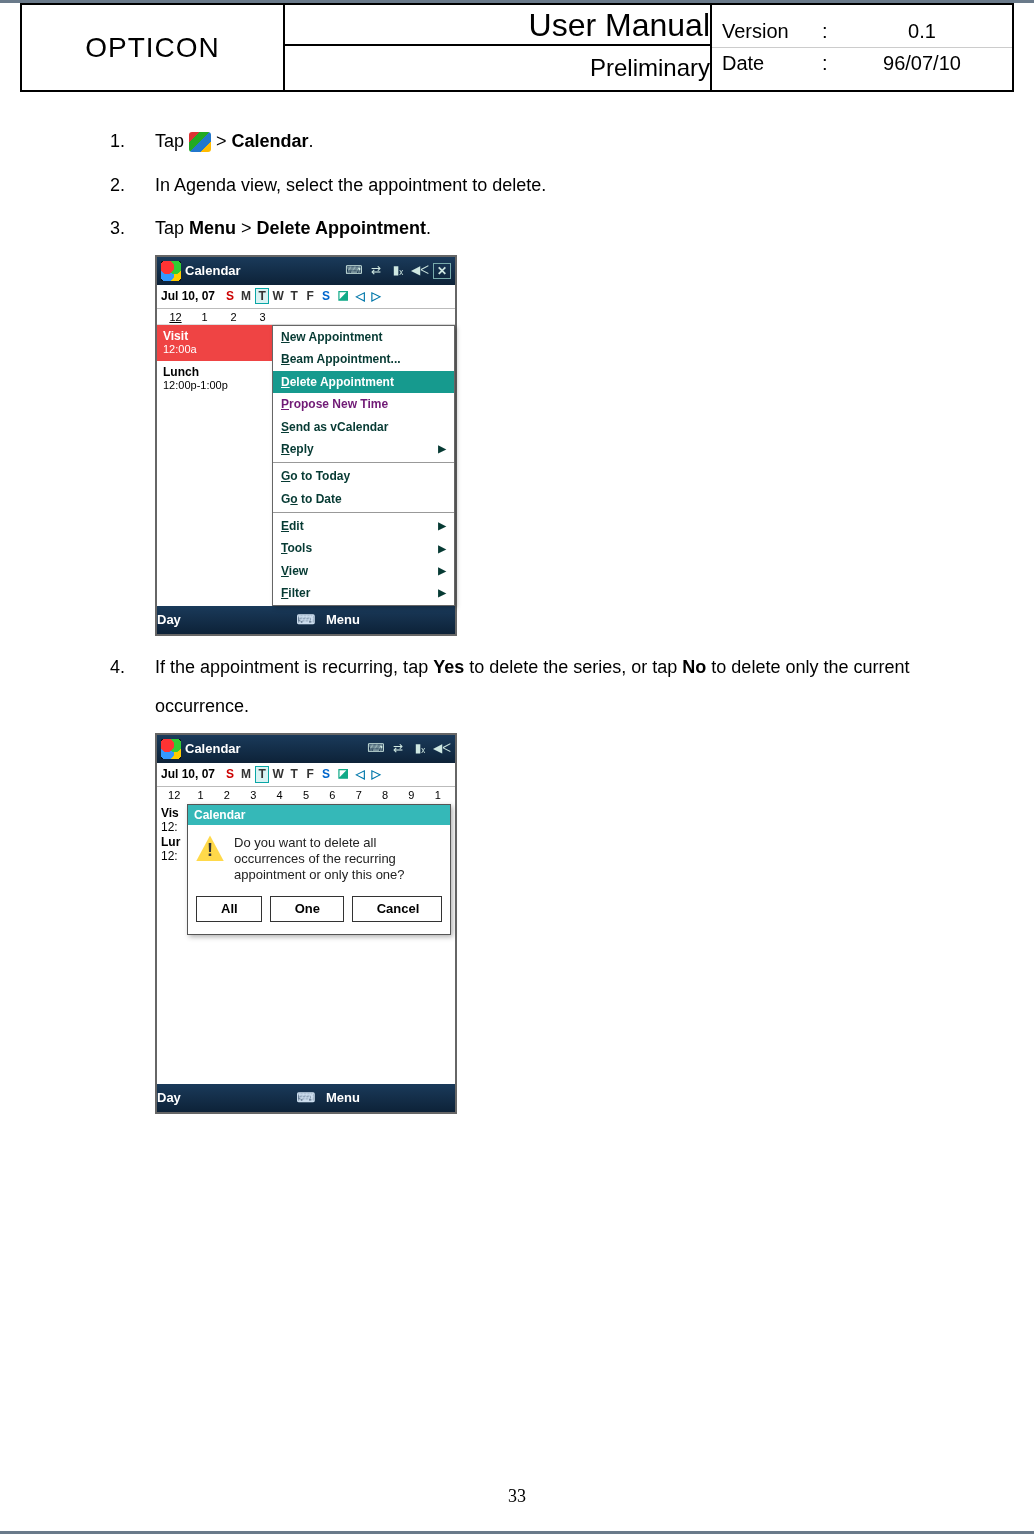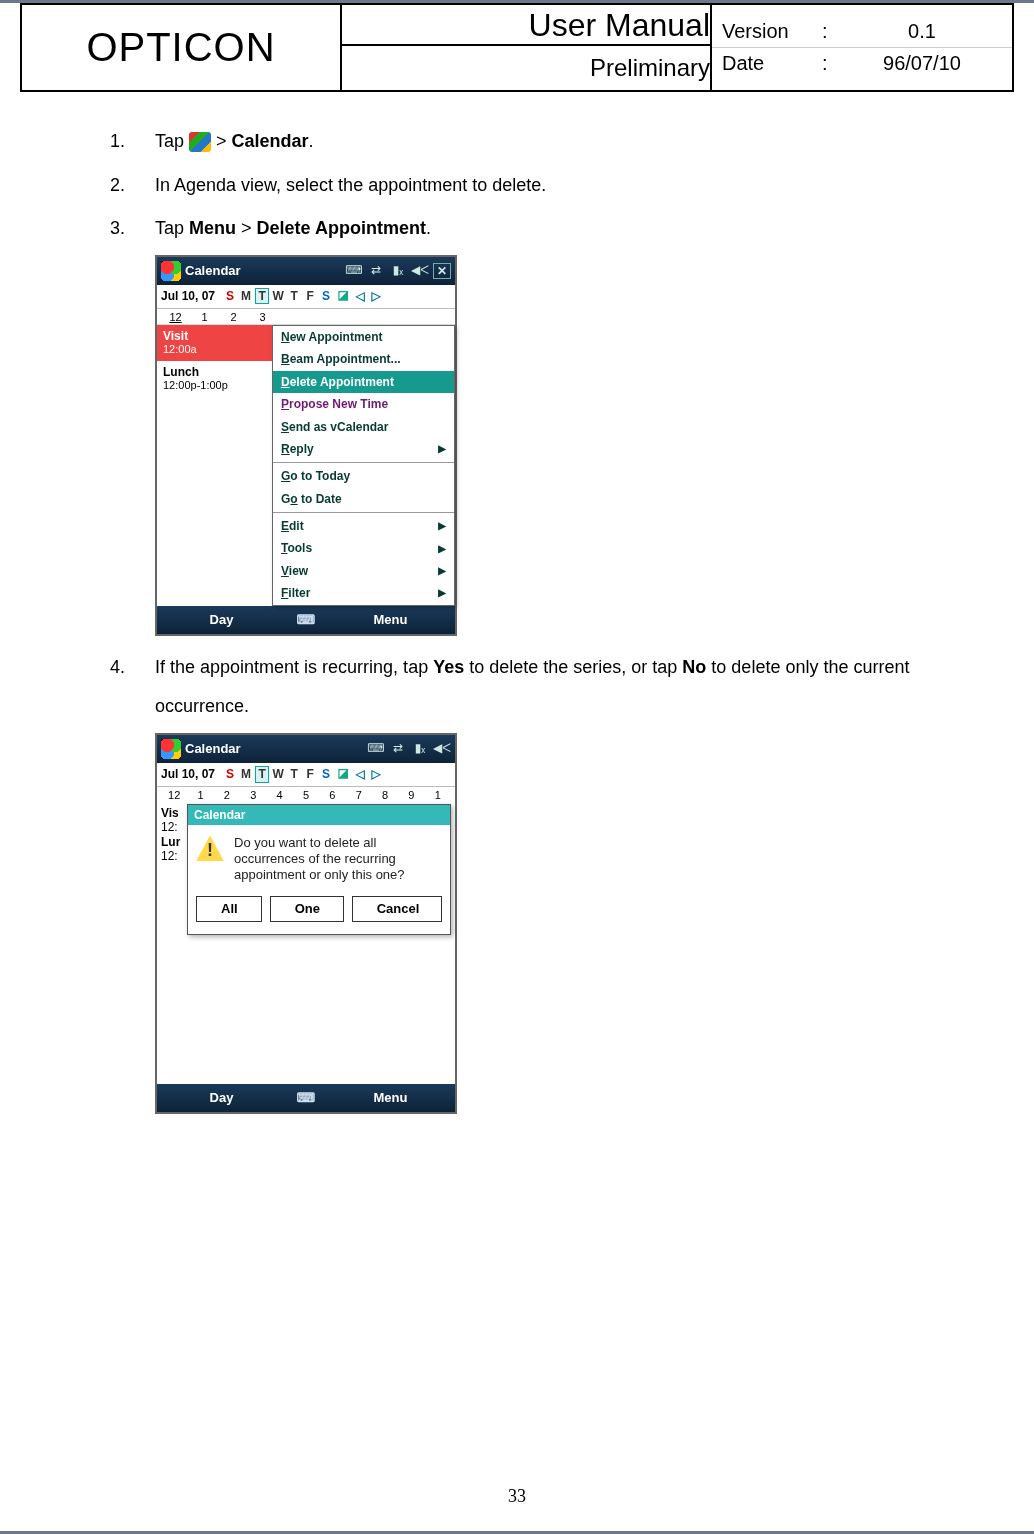--- a/index.html
+++ b/index.html
@@ -25,24 +25,24 @@
     border: 2px solid #000;
     margin: 0 20px;
   }
   .hdr-col {
     display: flex;
     flex-direction: column;
     justify-content: center;
     align-items: center;
   }
   .hdr-company {
-    width: 320px;
+    width: 263px;
     border-right: 2px solid #000;
     font-family: Arial, sans-serif;
-    font-size: 40px;
+    font-size: 28px;
     letter-spacing: 1px;
   }
   .hdr-title {
     flex: 1;
     border-right: 2px solid #000;
   }
   .hdr-title-top {
     font-family: Arial, sans-serif;
     font-size: 32px;
     padding: 2px 0 0 0;
@@ -219,21 +219,21 @@
   .wm-menu .arrow { color: #063a33; font-size: 10px; }
   .wm-softbar {
     background: linear-gradient(#1a3a5a,#0d2238);
     color: #fff;
     display: flex;
     height: 28px;
     align-items: center;
     font-weight: bold;
     font-size: 13px;
   }
-  .wm-softbar .sk { flex:1; text-align:center; }
+  .wm-softbar .sk { flex:1; text-align:left; }
   .wm-softbar .mid { width: 40px; text-align:center; color:#cde; }
 
   
   .shot2 .wm-body {
     min-height: 280px;
     position: relative;
   }
   .shot2 .wm-days2 {
     display:flex; padding:2px 4px; font-size:11px;
   }

